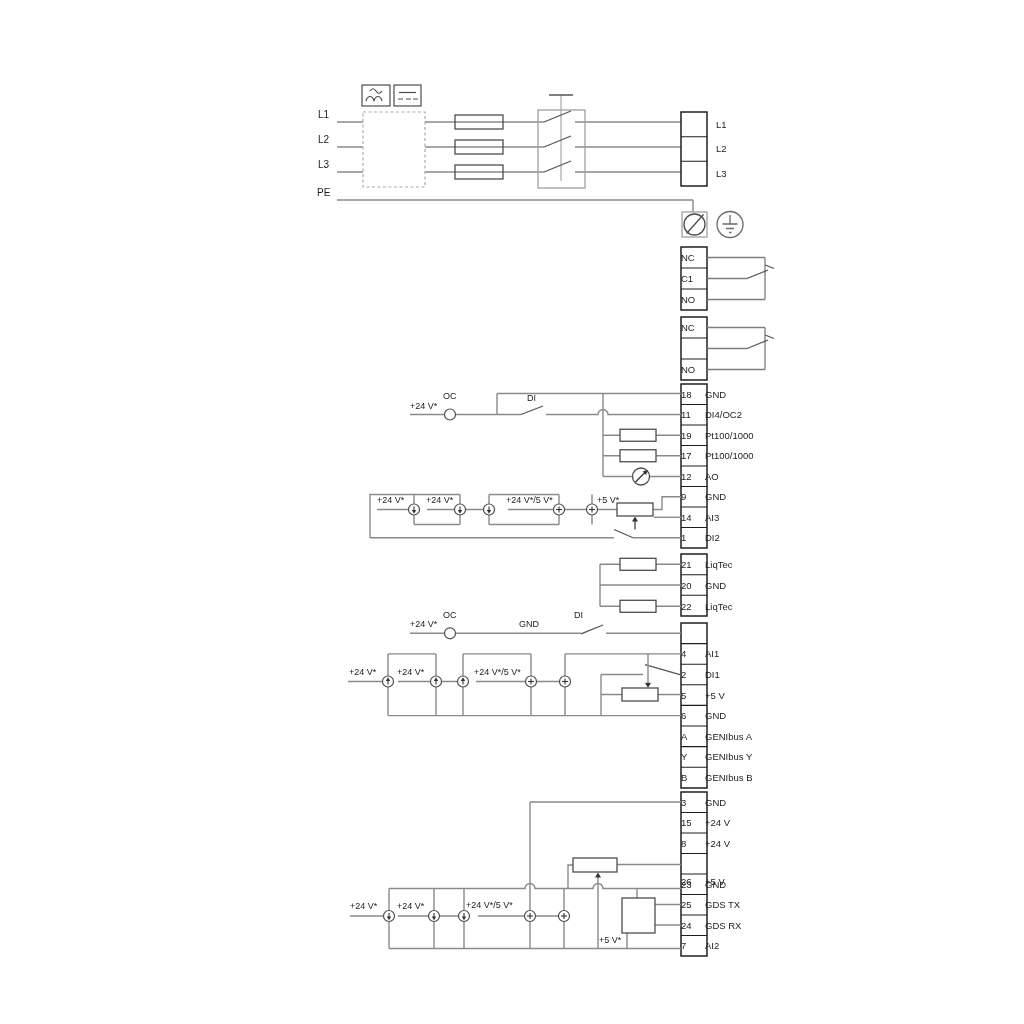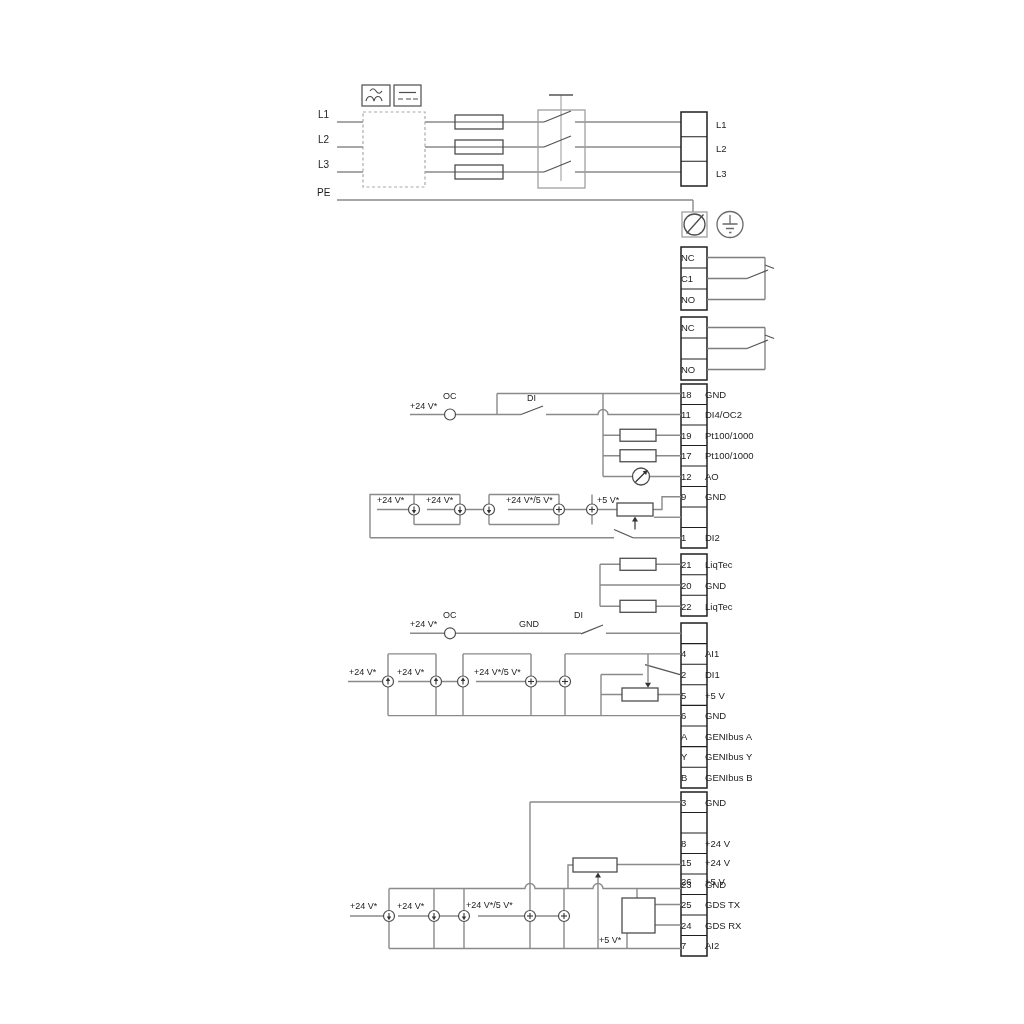--- a/index.html
+++ b/index.html
@@ -274,20 +274,24 @@
       <span class="tlab">Pt100/1000</span>
     </div>
 <div class="trow" style="top:465.75px">
       <span class="tnum">12</span>
       <span class="tlab">AO</span>
     </div>
 <div class="trow" style="top:486.25px">
       <span class="tnum">9</span>
       <span class="tlab">GND</span>
     </div>
+<div class="trow" style="top:506.75px">
+      <span class="tnum">14</span>
+      <span class="tlab">AI3</span>
+    </div>
 <div class="trow" style="top:527.25px">
       <span class="tnum">1</span>
       <span class="tlab">DI2</span>
     </div>
 
 <div class="trow" style="top:553.8px">
       <span class="tnum">21</span>
       <span class="tlab">LiqTec</span>
     </div>
 <div class="trow" style="top:574.5px">
@@ -325,21 +329,21 @@
     </div>
 <div class="trow" style="top:766.9px">
       <span class="tnum">B</span>
       <span class="tlab">GENIbus B</span>
     </div>
 
 <div class="trow" style="top:791.5px">
       <span class="tnum">3</span>
       <span class="tlab">GND</span>
     </div>
-<div class="trow" style="top:852px">
+<div class="trow" style="top:812px">
       <span class="tnum">15</span>
       <span class="tlab">+24 V</span>
     </div>
 <div class="trow" style="top:832.5px">
       <span class="tnum">8</span>
       <span class="tlab">+24 V</span>
     </div>
 <div class="trow" style="top:871px">
       <span class="tnum">26</span>
       <span class="tlab">+5 V</span>

